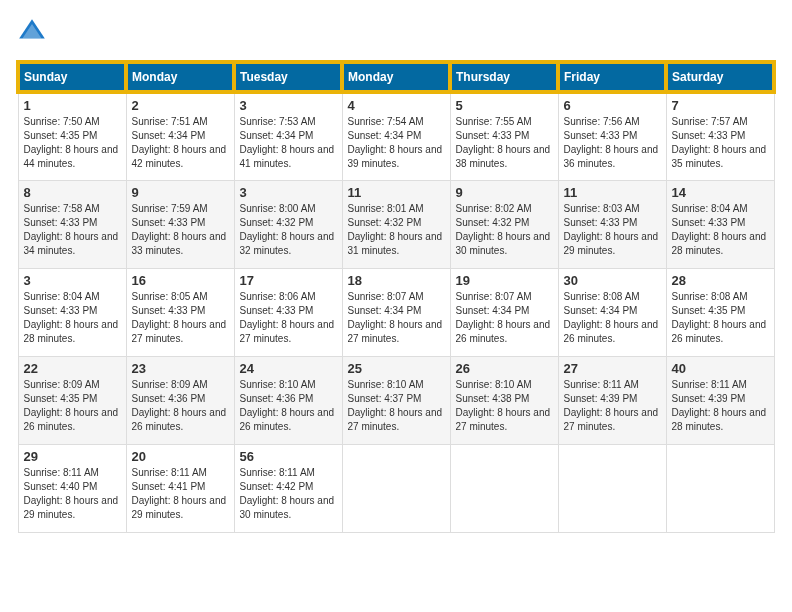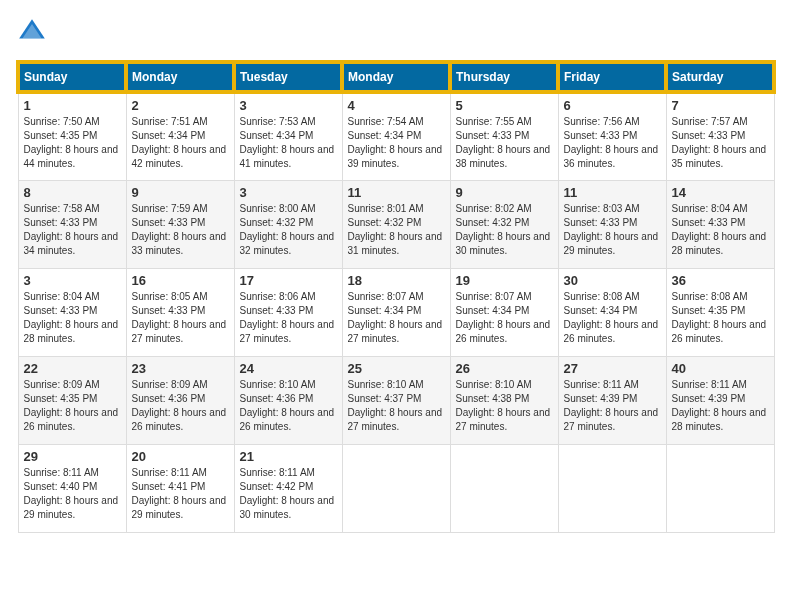--- a/index.html
+++ b/index.html
@@ -285,21 +285,21 @@
       </td>
         <td>
         <span class="day-num">30</span>
         <div class="day-info">
           Sunrise: 8:08 AM<br>
           Sunset: 4:34 PM<br>
           Daylight: 8 hours and 26 minutes.
         </div>
       </td>
         <td>
-        <span class="day-num">36</span>
+        <span class="day-num">28</span>
         <div class="day-info">
           Sunrise: 8:08 AM<br>
           Sunset: 4:35 PM<br>
           Daylight: 8 hours and 26 minutes.
         </div>
       </td>
       </tr>
       <tr>
         <td>
         <span class="day-num">22</span>
@@ -369,21 +369,21 @@
       </td>
         <td>
         <span class="day-num">20</span>
         <div class="day-info">
           Sunrise: 8:11 AM<br>
           Sunset: 4:41 PM<br>
           Daylight: 8 hours and 29 minutes.
         </div>
       </td>
         <td>
-        <span class="day-num">21</span>
+        <span class="day-num">56</span>
         <div class="day-info">
           Sunrise: 8:11 AM<br>
           Sunset: 4:42 PM<br>
           Daylight: 8 hours and 30 minutes.
         </div>
       </td>
         <td class="empty-cell"></td>
         <td class="empty-cell"></td>
         <td class="empty-cell"></td>
         <td class="empty-cell"></td>

